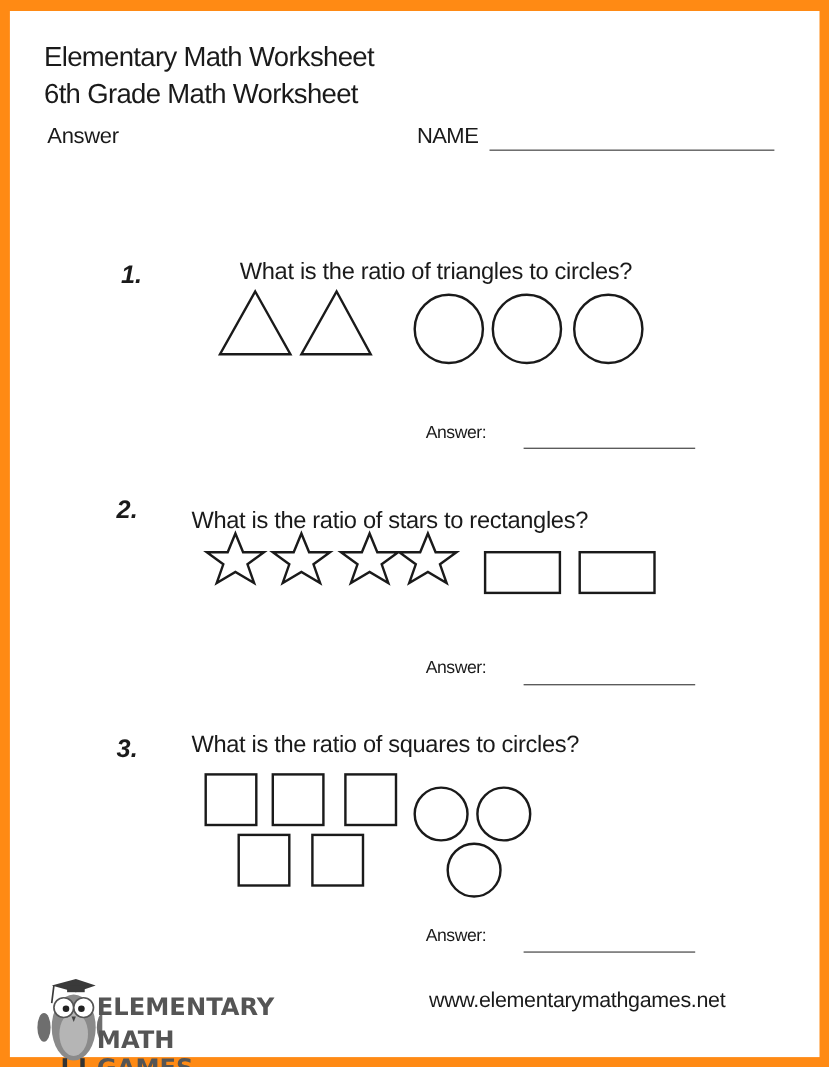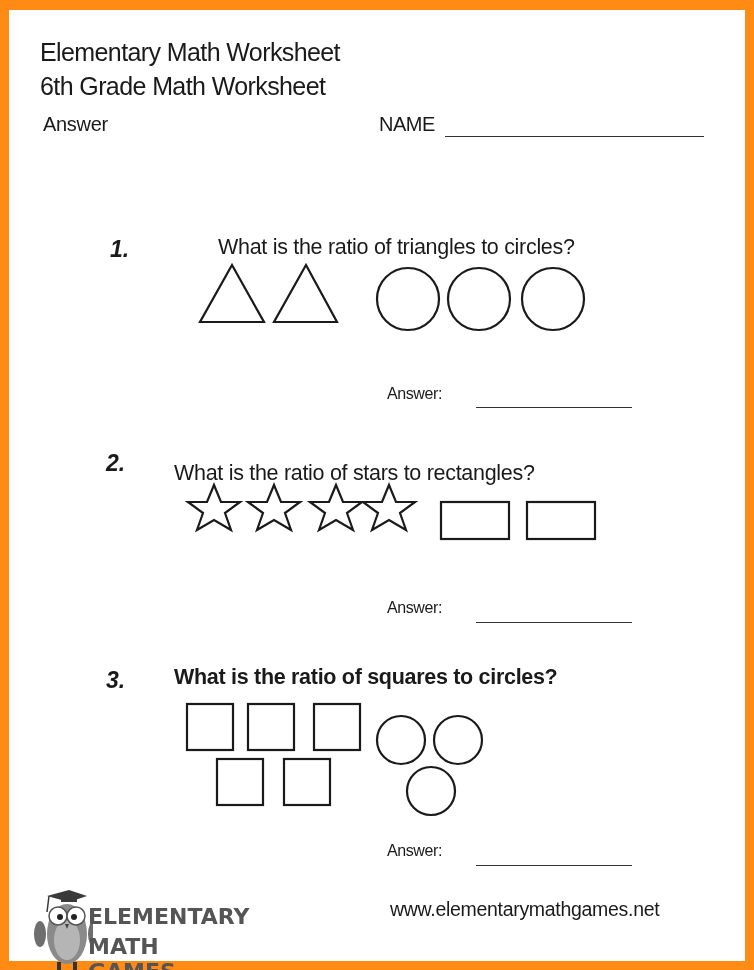--- a/index.html
+++ b/index.html
@@ -59,21 +59,21 @@
     <g>
         <polygon class="shape" points="380,475 387,492 406,492 391,503 397,520 380,510 363,520 369,503 354,492 373,492"></polygon>
       </g>
     <rect class="shape" x="432" y="492" width="68" height="37"></rect>
     <rect class="shape" x="518" y="492" width="68" height="37"></rect>
   </svg>
   <div class="abs ans-label" style="left:378px; top:589px;">Answer:</div>
   <div class="abs ans-line" style="left:467px; top:612px;"></div>
 
   <div class="abs qnum" style="left:97px; top:657px;">3.</div>
-  <div class="abs qtext" style="left:165px; top:655px;font-weight:bold;">What is the ratio of squares to circles?</div>
+  <div class="abs qtext" style="left:165px; top:655px;">What is the ratio of squares to circles?</div>
   <svg class="shapes" style="left:0; top:0;" width="736" height="951">
     <rect class="shape" x="178" y="694" width="46" height="46"></rect>
     <rect class="shape" x="239" y="694" width="46" height="46"></rect>
     <rect class="shape" x="305" y="694" width="46" height="46"></rect>
     <rect class="shape" x="208" y="749" width="46" height="46"></rect>
     <rect class="shape" x="275" y="749" width="46" height="46"></rect>
     <circle class="shape" cx="392" cy="730" r="24"></circle>
     <circle class="shape" cx="449" cy="730" r="24"></circle>
     <circle class="shape" cx="422" cy="781" r="24"></circle>
   </svg>

